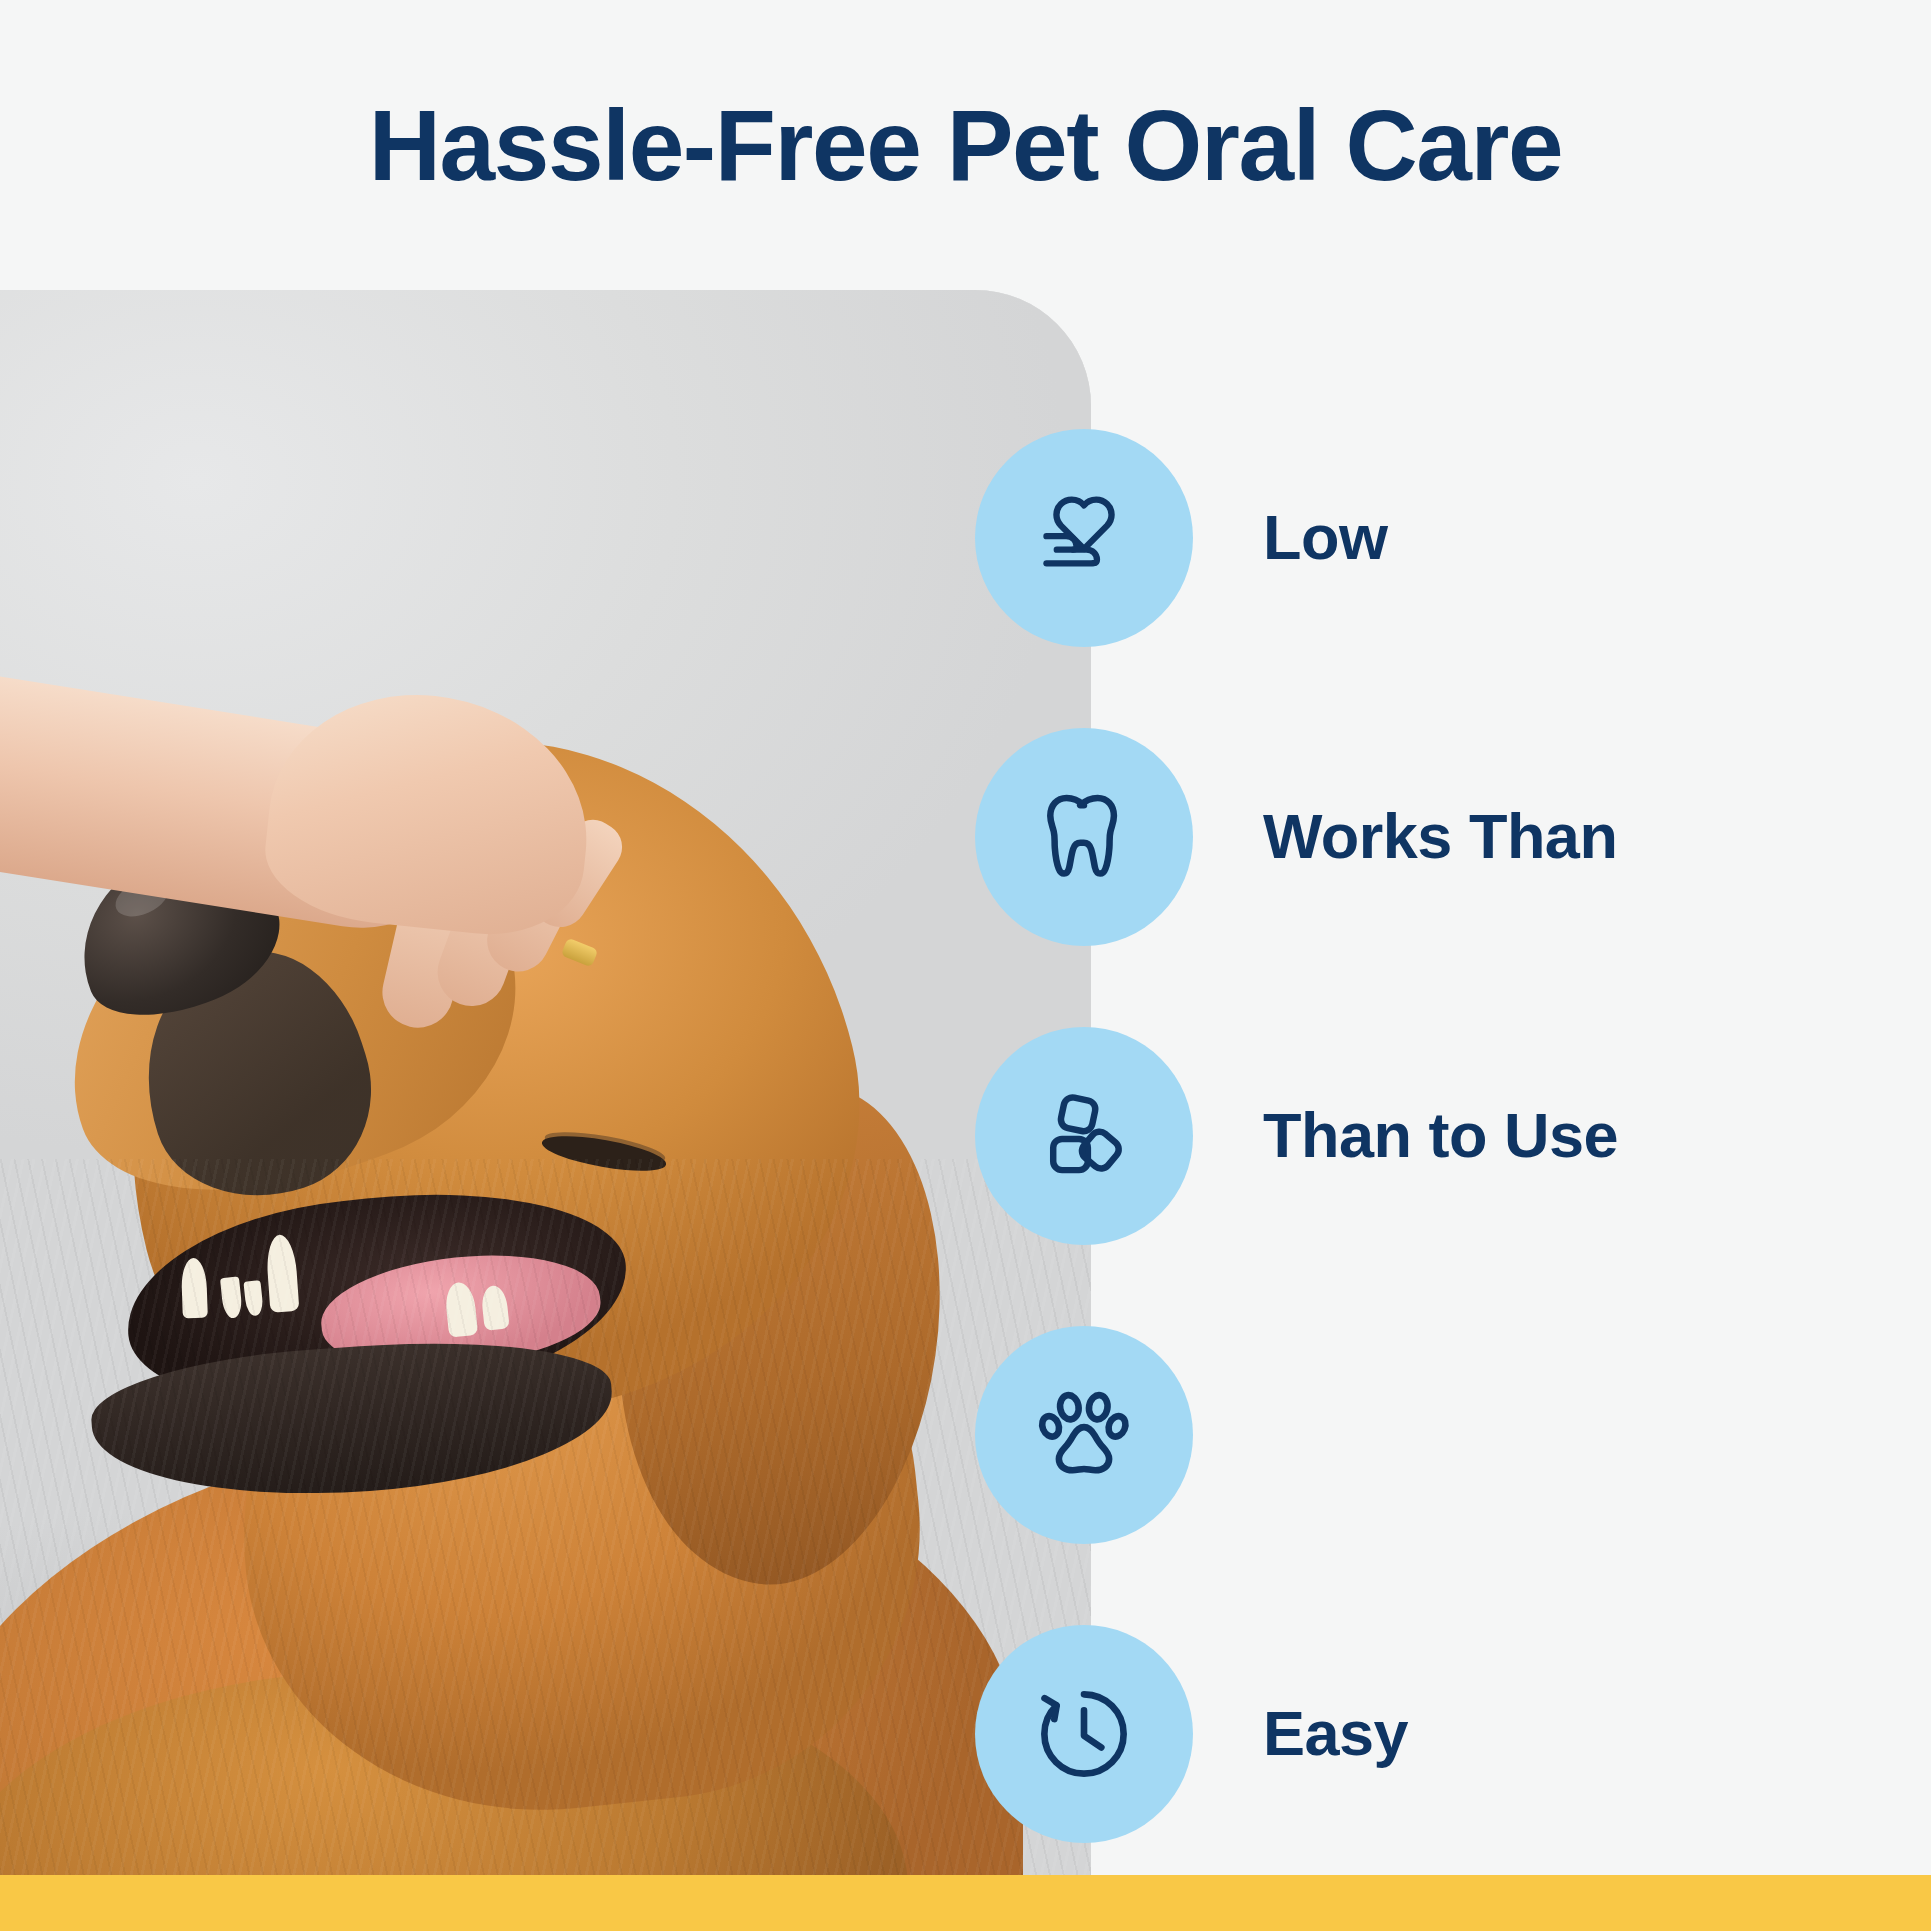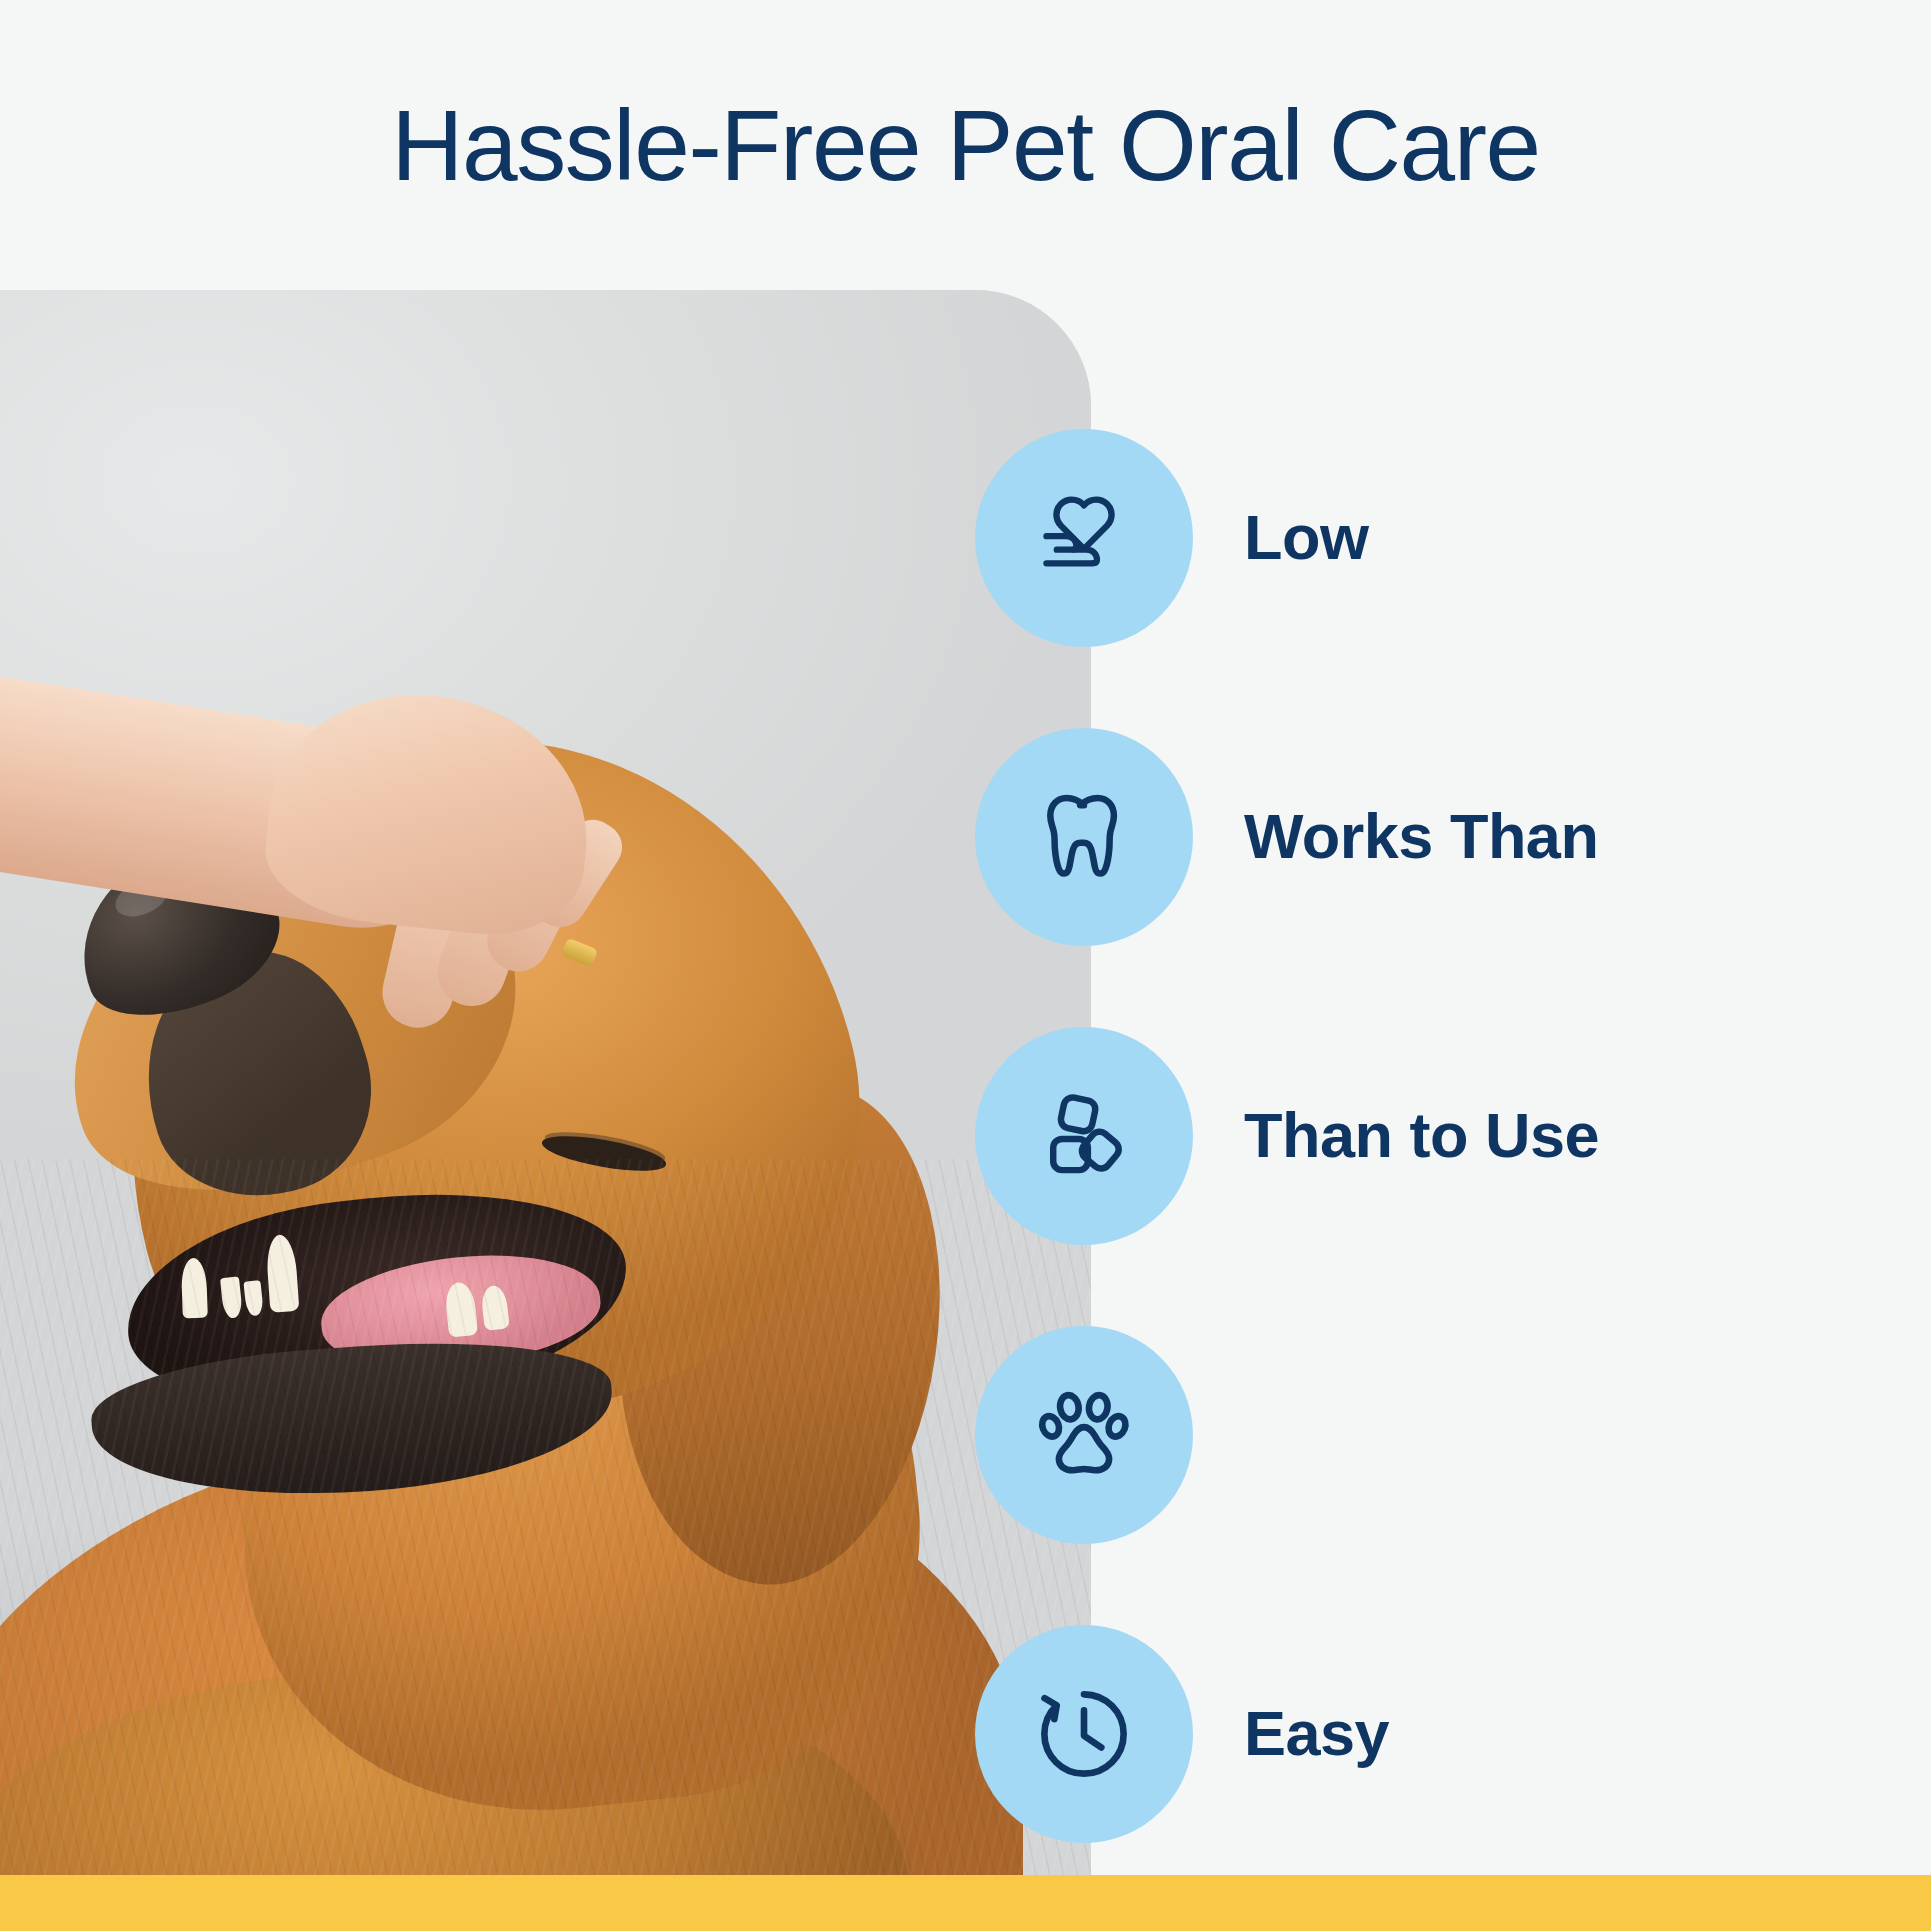--- a/index.html
+++ b/index.html
@@ -22,21 +22,21 @@
     left: 0; top: 0;
     width: 1931px;
     height: 290px;
     background: #f5f6f6;
     display: flex;
     align-items: center;
     justify-content: center;
   }
   #page-title {
     font-size: 100px;
-    font-weight: 400;
+    font-weight: 700;
     color: #0f3563;
     letter-spacing: -1.4px;
     line-height: 1;
     text-align: center;
     white-space: nowrap;
   }
 
   
   #photo-panel {
     position: absolute;
@@ -273,21 +273,21 @@
     border-radius: 50%;
     background: #a3d9f4;
     display: flex;
     align-items: center;
     justify-content: center;
     position: relative;
     z-index: 2;
   }
   .feature-badge svg { display: block; }
   .feature-label {
-    margin-left: 51px;
+    margin-left: 70px;
     font-size: 63px;
     font-weight: 700;
     color: #0f3563;
     line-height: 1.12;
     letter-spacing: -0.5px;
     max-width: 579px;
   }
 
   
   #bottom-bar {

